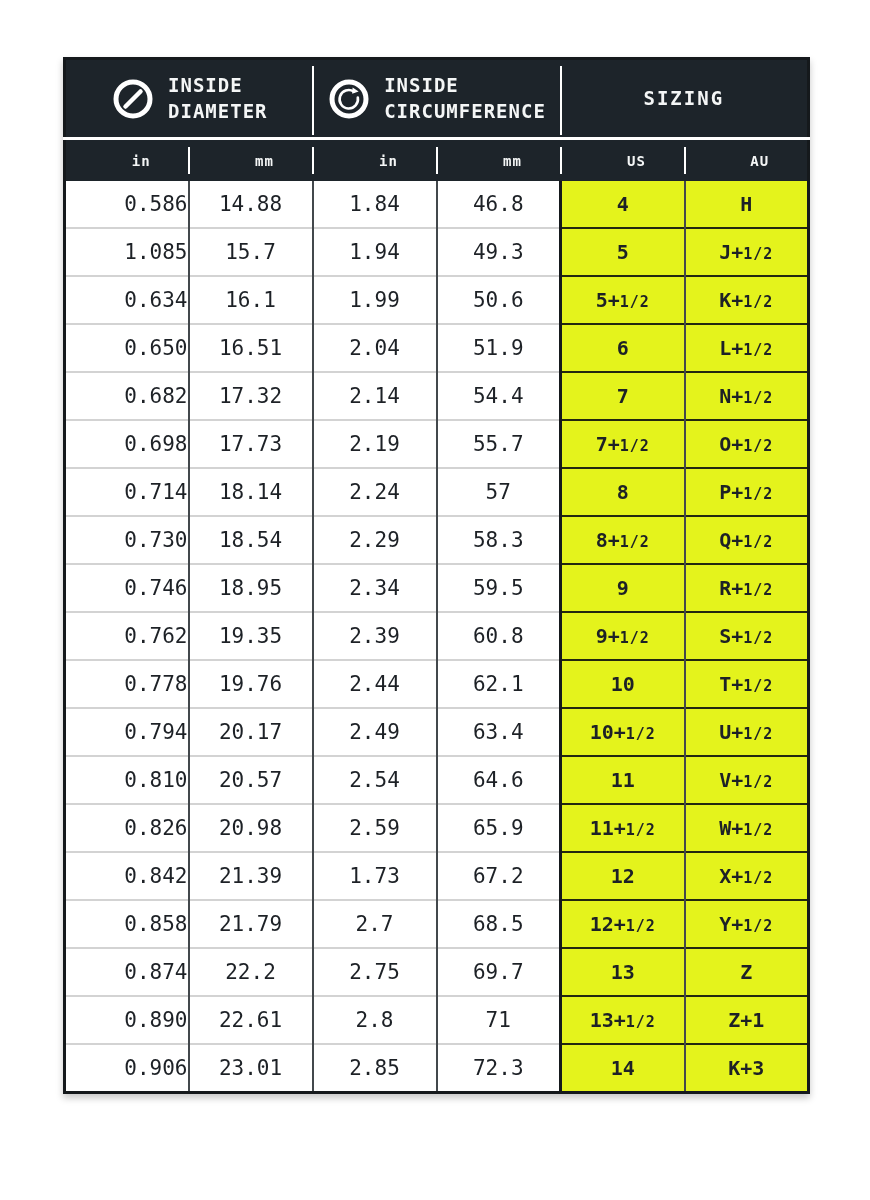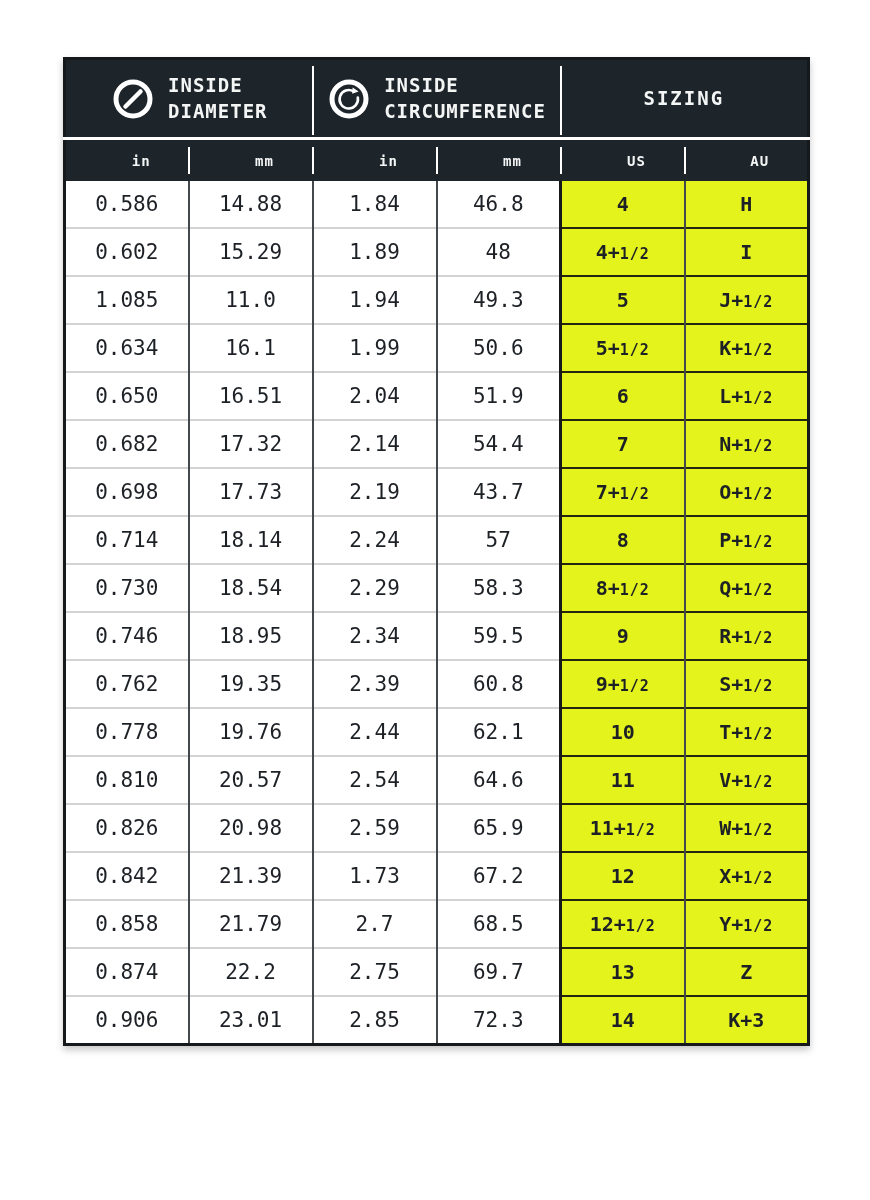--- a/index.html
+++ b/index.html
@@ -53,21 +53,21 @@
   tbody td{
     height:46px;
     text-align:center;vertical-align:middle;
     font-size:21px;
     color:var(--text-dark,#1d2126);
     border-top:2px solid #d3d3d3;
     border-left:2px solid #43484c;
     padding:0;
   }
   tbody tr:first-child td{border-top:none;}
-  tbody td:first-child{border-left:none;}
+  tbody td:first-child{border-left:none;text-align:right;}
   tbody td.size{
     background:var(--highlight,#e4f31c);
     font-weight:bold;font-size:20px;
     border-top:2px solid #23270f;
   }
   tbody tr:first-child td.size{border-top:none;}
   tbody td.us{border-left:3px solid var(--border,#15191c);}
   tbody td.size .frac{font-size:15px;font-weight:bold;letter-spacing:1px;}
 </style>
 </head>
@@ -130,30 +130,22 @@
     <tbody>
         <tr>
           <td class="num">0.586</td>
           <td class="num">14.88</td>
           <td class="num">1.84</td>
           <td class="num">46.8</td>
           <td class="size us">4</td>
           <td class="size">H</td>
         </tr>
         <tr>
-          <td class="num">0.602</td>
-          <td class="num">15.29</td>
-          <td class="num">1.89</td>
-          <td class="num">48</td>
-          <td class="size us"><span>4+</span><span class="frac">1/2</span></td>
-          <td class="size">I</td>
-        </tr>
-        <tr>
           <td class="num">1.085</td>
-          <td class="num">11.0</td>
+          <td class="num">15.7</td>
           <td class="num">1.94</td>
           <td class="num">49.3</td>
           <td class="size us">5</td>
           <td class="size"><span>J+</span><span class="frac">1/2</span></td>
         </tr>
         <tr>
           <td class="num">0.634</td>
           <td class="num">16.1</td>
           <td class="num">1.99</td>
           <td class="num">50.6</td>
@@ -173,21 +165,21 @@
           <td class="num">17.32</td>
           <td class="num">2.14</td>
           <td class="num">54.4</td>
           <td class="size us">7</td>
           <td class="size"><span>N+</span><span class="frac">1/2</span></td>
         </tr>
         <tr>
           <td class="num">0.698</td>
           <td class="num">17.73</td>
           <td class="num">2.19</td>
-          <td class="num">43.7</td>
+          <td class="num">55.7</td>
           <td class="size us"><span>7+</span><span class="frac">1/2</span></td>
           <td class="size"><span>O+</span><span class="frac">1/2</span></td>
         </tr>
         <tr>
           <td class="num">0.714</td>
           <td class="num">18.14</td>
           <td class="num">2.24</td>
           <td class="num">57</td>
           <td class="size us">8</td>
           <td class="size"><span>P+</span><span class="frac">1/2</span></td>
@@ -218,20 +210,28 @@
         </tr>
         <tr>
           <td class="num">0.778</td>
           <td class="num">19.76</td>
           <td class="num">2.44</td>
           <td class="num">62.1</td>
           <td class="size us">10</td>
           <td class="size"><span>T+</span><span class="frac">1/2</span></td>
         </tr>
         <tr>
+          <td class="num">0.794</td>
+          <td class="num">20.17</td>
+          <td class="num">2.49</td>
+          <td class="num">63.4</td>
+          <td class="size us"><span>10+</span><span class="frac">1/2</span></td>
+          <td class="size"><span>U+</span><span class="frac">1/2</span></td>
+        </tr>
+        <tr>
           <td class="num">0.810</td>
           <td class="num">20.57</td>
           <td class="num">2.54</td>
           <td class="num">64.6</td>
           <td class="size us">11</td>
           <td class="size"><span>V+</span><span class="frac">1/2</span></td>
         </tr>
         <tr>
           <td class="num">0.826</td>
           <td class="num">20.98</td>
@@ -258,20 +258,28 @@
         </tr>
         <tr>
           <td class="num">0.874</td>
           <td class="num">22.2</td>
           <td class="num">2.75</td>
           <td class="num">69.7</td>
           <td class="size us">13</td>
           <td class="size">Z</td>
         </tr>
         <tr>
+          <td class="num">0.890</td>
+          <td class="num">22.61</td>
+          <td class="num">2.8</td>
+          <td class="num">71</td>
+          <td class="size us"><span>13+</span><span class="frac">1/2</span></td>
+          <td class="size">Z+1</td>
+        </tr>
+        <tr>
           <td class="num">0.906</td>
           <td class="num">23.01</td>
           <td class="num">2.85</td>
           <td class="num">72.3</td>
           <td class="size us">14</td>
           <td class="size">K+3</td>
         </tr>
       </tbody>
   </table>
 </div>

